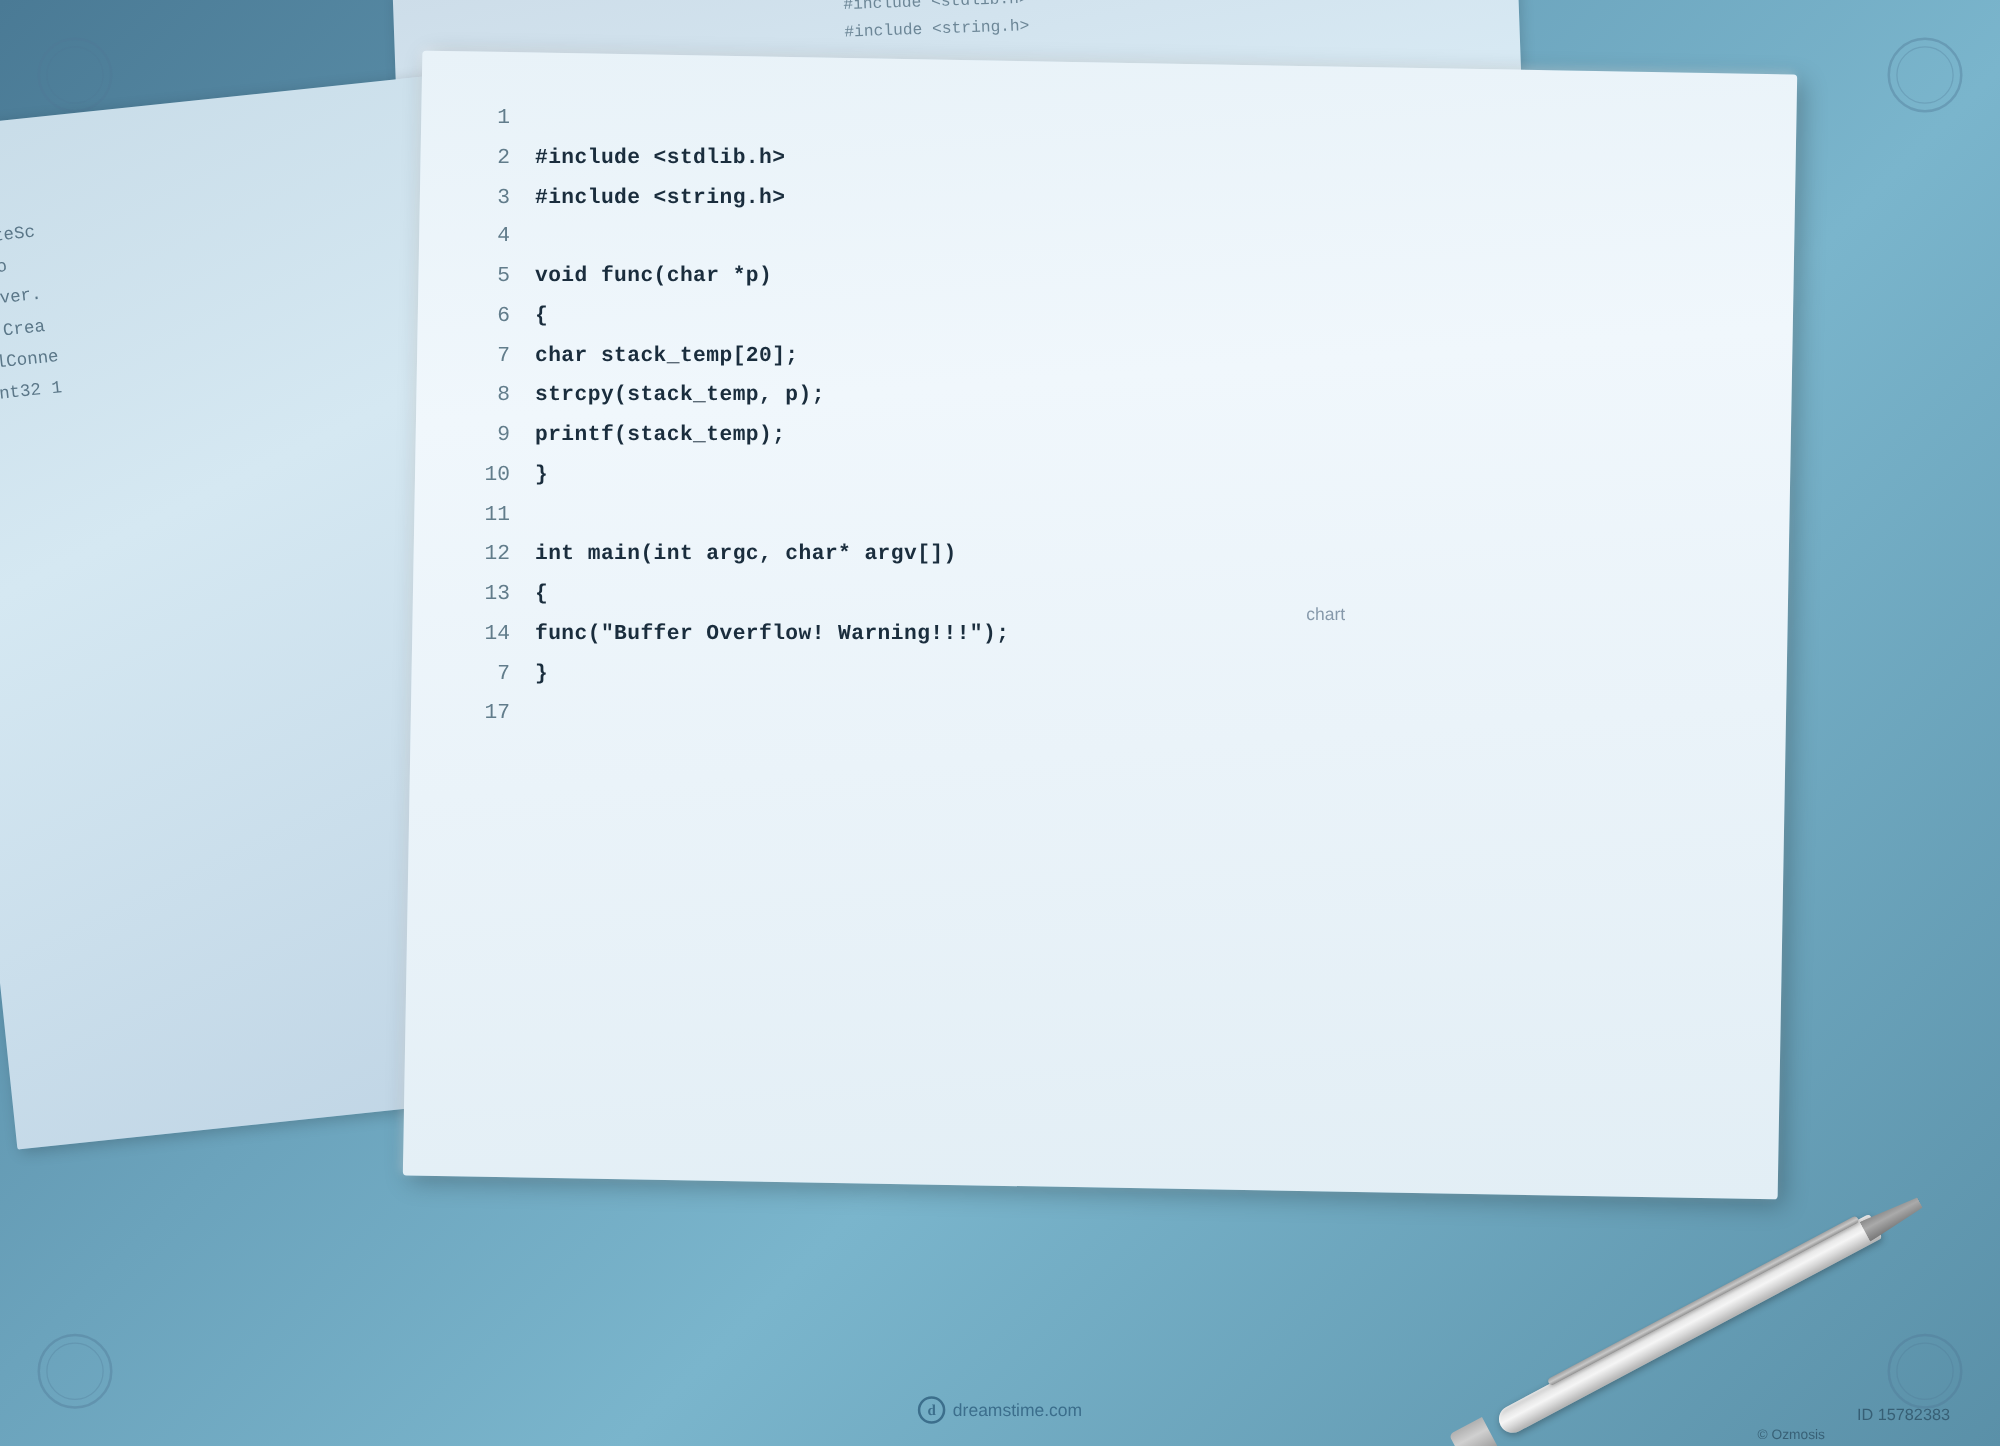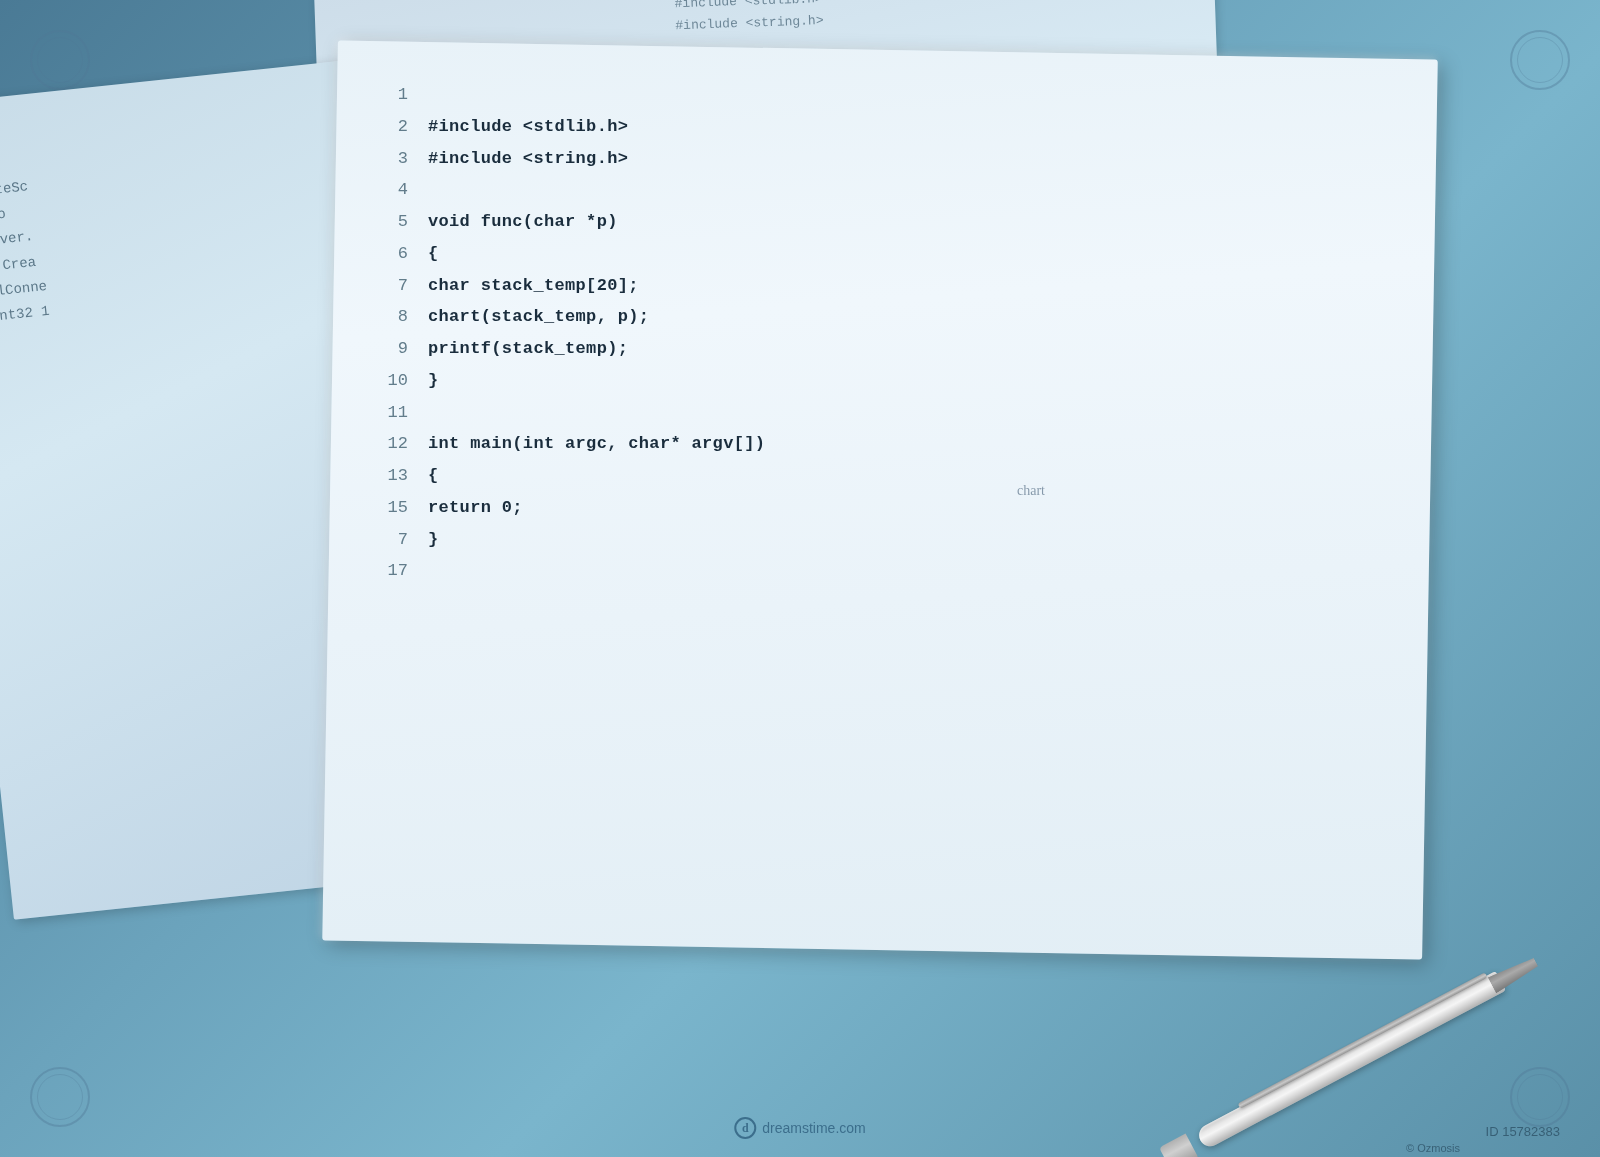--- a/index.html
+++ b/index.html
@@ -261,24 +261,24 @@
       right: 140px;
       color: rgba(30,60,80,0.6);
       font-size: 11px;
       font-family: Arial, sans-serif;
     }
 
     
     .chart-annotation {
       position: absolute;
       top: 483px;
-      left: 1017px;
+      left: 1045px;
       font-size: 14px;
       color: rgba(30,60,90,0.5);
-      font-family: Liberation Serif, serif;
+      font-family: Liberation Sans, sans-serif;
     }
   </style>
 </head>
 <body>
 
 <div class="scene">
 
   <div class="corner-watermark cw-tl"></div>
   <div class="corner-watermark cw-tr"></div>
   <div class="corner-watermark cw-bl"></div>
@@ -330,21 +330,21 @@
     <div class="code-line">
       <span class="line-num">6</span>
       <span class="line-code">{</span>
     </div>
     <div class="code-line">
       <span class="line-num">7</span>
       <span class="line-code">    char stack_temp[20];</span>
     </div>
     <div class="code-line">
       <span class="line-num">8</span>
-      <span class="line-code">    chart(stack_temp, p);</span>
+      <span class="line-code">    strcpy(stack_temp, p);</span>
     </div>
     <div class="code-line">
       <span class="line-num">9</span>
       <span class="line-code">    printf(stack_temp);</span>
     </div>
     <div class="code-line">
       <span class="line-num">10</span>
       <span class="line-code">}</span>
     </div>
     <div class="code-line">
@@ -353,22 +353,22 @@
     </div>
     <div class="code-line">
       <span class="line-num">12</span>
       <span class="line-code">int main(int argc, char* argv[])</span>
     </div>
     <div class="code-line">
       <span class="line-num">13</span>
       <span class="line-code">{</span>
     </div>
     <div class="code-line">
-      <span class="line-num">15</span>
-      <span class="line-code">    return 0;</span>
+      <span class="line-num">14</span>
+      <span class="line-code">    func("Buffer Overflow! Warning!!!");</span>
     </div>
     <div class="code-line">
       <span class="line-num">7</span>
       <span class="line-code">}</span>
     </div>
     <div class="code-line">
       <span class="line-num">17</span>
       <span class="line-code"></span>
     </div>
   </div>

